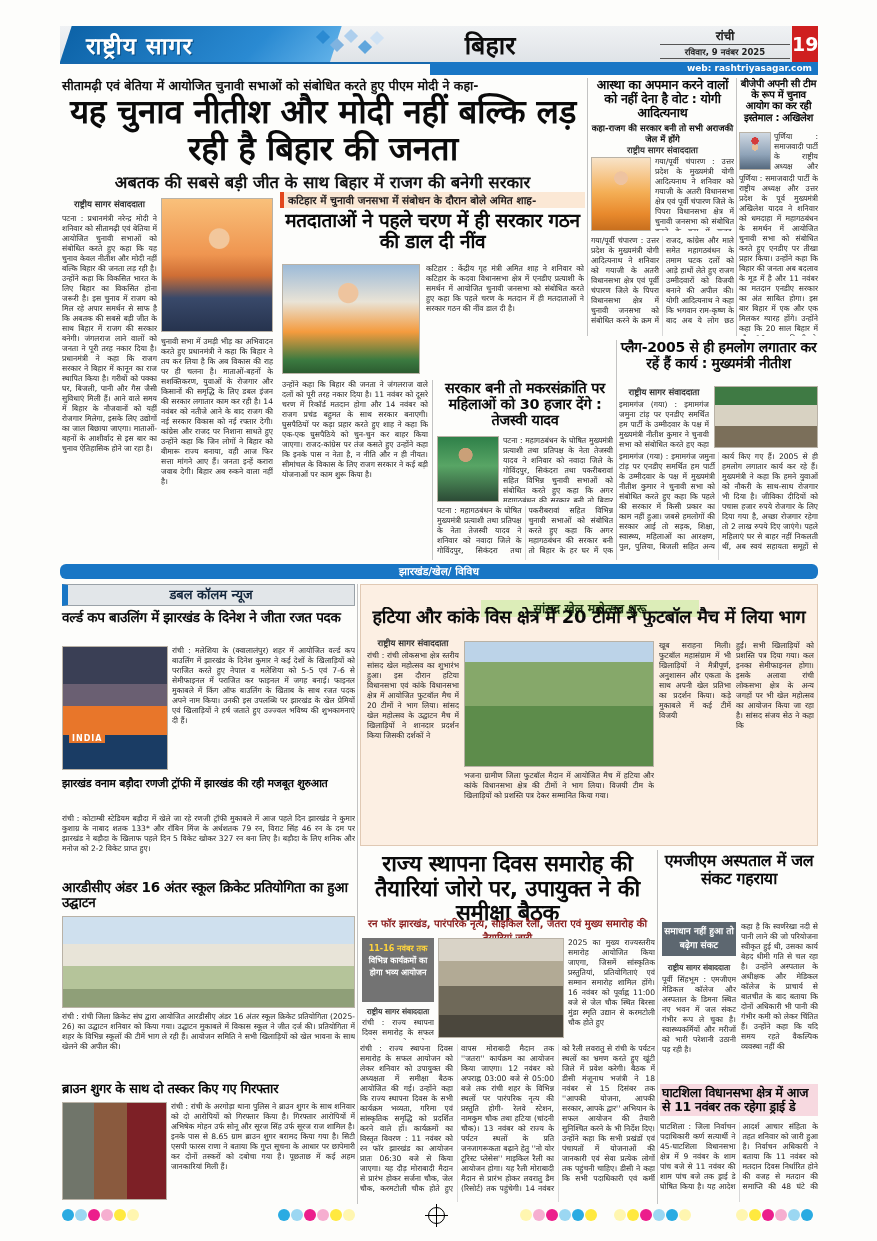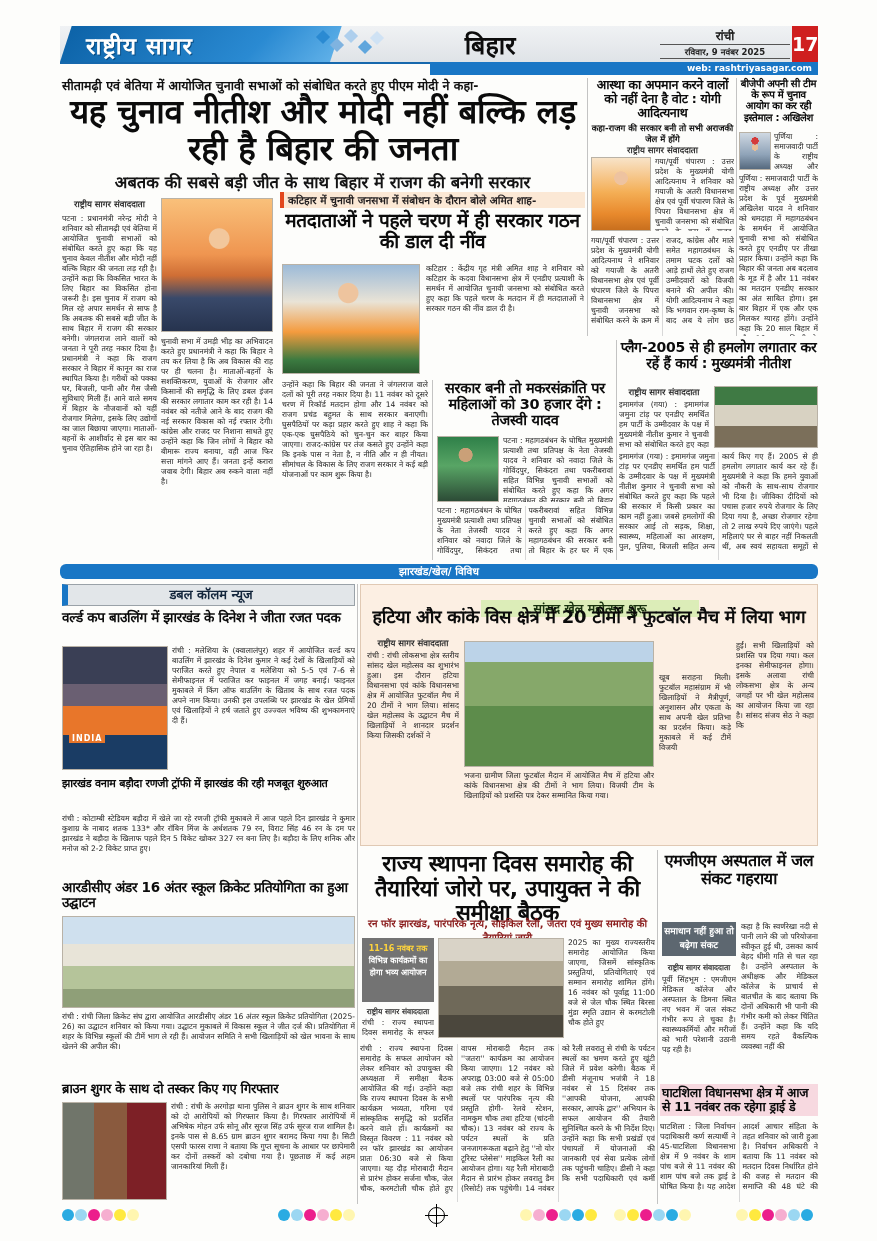--- a/index.html
+++ b/index.html
@@ -67,21 +67,21 @@
     <span class="diamond" style="left:258px;top:6px;background:#2a8ad2"></span>
     <span class="diamond" style="left:272px;top:14px;background:#7fb3e0"></span>
     <span class="diamond" style="left:286px;top:5px;background:#aecfed"></span>
     <span class="diamond" style="left:300px;top:16px;background:#5fa6dd"></span>
     <span class="diamond" style="left:312px;top:7px;background:#cfe2f4"></span>
     <div class="mast-sec">बिहार</div>
     <div class="mast-right">
       <div class="mast-city">रांची</div>
       <div class="mast-date">रविवार, 9 नवंबर 2025</div>
     </div>
-    <div class="pagebox">17</div>
+    <div class="pagebox">19</div>
   </div>
   <div class="abs webstrip">web: rashtriyasagar.com</div>
 
   <div class="abs kick" style="left:62px;top:77px;width:515px;font-size:12.5px;">सीतामढ़ी एवं बेतिया में आयोजित चुनावी सभाओं को संबोधित करते हुए पीएम मोदी ने कहा-</div>
   <div class="abs hl" style="left:62px;top:94px;width:522px;font-size:33px;text-align:center;">यह चुनाव नीतीश और मोदी नहीं बल्कि लड़ रही है बिहार की जनता</div>
   <div class="abs" style="left:70px;top:170px;width:505px;font-size:16.5px;font-weight:800;text-align:center;color:#141414;">अबतक की सबसे बड़ी जीत के साथ बिहार में राजग की बनेगी सरकार</div>
 
   <div class="abs byline" style="left:62px;top:198px;width:95px;">राष्ट्रीय सागर संवाददाता</div>
   <div class="abs bt" style="left:62px;top:214px;width:95px;height:346px;">पटना : प्रधानमंत्री नरेन्द्र मोदी ने शनिवार को सीतामढ़ी एवं बेतिया में आयोजित चुनावी सभाओं को संबोधित करते हुए कहा कि यह चुनाव केवल नीतीश और मोदी नहीं बल्कि बिहार की जनता लड़ रही है। उन्होंने कहा कि विकसित भारत के लिए बिहार का विकसित होना जरूरी है। इस चुनाव में राजग को मिल रहे अपार समर्थन से साफ है कि अबतक की सबसे बड़ी जीत के साथ बिहार में राजग की सरकार बनेगी। जंगलराज लाने वालों को जनता ने पूरी तरह नकार दिया है। प्रधानमंत्री ने कहा कि राजग सरकार ने बिहार में कानून का राज स्थापित किया है। गरीबों को पक्का घर, बिजली, पानी और गैस जैसी सुविधाएं मिली हैं। आने वाले समय में बिहार के नौजवानों को यहीं रोजगार मिलेगा, इसके लिए उद्योगों का जाल बिछाया जाएगा। माताओं-बहनों के आशीर्वाद से इस बार का चुनाव ऐतिहासिक होने जा रहा है।</div>
   <div class="abs ph ph-modi" style="left:161px;top:198px;width:112px;height:134px;"></div>
@@ -144,21 +144,21 @@
 
   <div class="abs vline" style="left:357px;top:584px;height:620px;"></div>
 
   <div class="abs khelbox">
     <div class="khelkick">सांसद खेल महोत्सव शुरू</div>
     <div class="hl" style="position:absolute;left:4px;top:22px;width:448px;font-size:18px;text-align:center;white-space:nowrap;overflow:hidden;">हटिया और कांके विस क्षेत्र में 20 टीमों ने फुटबॉल मैच में लिया भाग</div>
     <div class="byline" style="position:absolute;left:6px;top:52px;width:92px;">राष्ट्रीय सागर संवाददाता</div>
     <div class="bt" style="position:absolute;left:6px;top:66px;width:92px;height:190px;">रांची : रांची लोकसभा क्षेत्र स्तरीय सांसद खेल महोत्सव का शुभारंभ हुआ। इस दौरान हटिया विधानसभा एवं कांके विधानसभा क्षेत्र में आयोजित फुटबॉल मैच में 20 टीमों ने भाग लिया। सांसद खेल महोत्सव के उद्घाटन मैच में खिलाड़ियों ने शानदार प्रदर्शन किया जिसकी दर्शकों ने</div>
     <div class="ph ph-foot" style="position:absolute;left:103px;top:56px;width:190px;height:126px;"></div>
     <div class="bt" style="position:absolute;left:103px;top:186px;width:190px;height:70px;">भजना ग्रामीण जिला फुटबॉल मैदान में आयोजित मैच में हटिया और कांके विधानसभा क्षेत्र की टीमों ने भाग लिया। विजयी टीम के खिलाड़ियों को प्रशस्ति पत्र देकर सम्मानित किया गया।</div>
-    <div class="bt" style="position:absolute;left:298px;top:56px;width:72px;height:200px;margin-top:32px;">खूब सराहना मिली। फुटबॉल महासंग्राम में भी खिलाड़ियों ने मैत्रीपूर्ण, अनुशासन और एकता के साथ अपनी खेल प्रतिभा का प्रदर्शन किया। कड़े मुकाबले में कई टीमें विजयी</div>
+    <div class="bt" style="position:absolute;left:298px;top:56px;width:72px;height:200px;">खूब सराहना मिली। फुटबॉल महासंग्राम में भी खिलाड़ियों ने मैत्रीपूर्ण, अनुशासन और एकता के साथ अपनी खेल प्रतिभा का प्रदर्शन किया। कड़े मुकाबले में कई टीमें विजयी</div>
     <div class="bt" style="position:absolute;left:375px;top:56px;width:78px;height:200px;">हुईं। सभी खिलाड़ियों को प्रशस्ति पत्र दिया गया। कल इनका सेमीफाइनल होगा। इसके अलावा रांची लोकसभा क्षेत्र के अन्य जगहों पर भी खेल महोत्सव का आयोजन किया जा रहा है। सांसद संजय सेठ ने कहा कि</div>
   </div>
 
   <div class="abs hl" style="left:360px;top:852px;width:295px;font-size:22px;text-align:center;">राज्य स्थापना दिवस समारोह की तैयारियां जोरो पर, उपायुक्त ने की समीक्षा बैठक</div>
   <div class="abs" style="left:360px;top:916px;width:295px;font-size:10px;font-weight:800;color:#8c1f1f;text-align:center;">रन फॉर झारखंड, पारंपरिक नृत्य, साइकिल रैली, जतरा एवं मुख्य समारोह की तैयारियां जारी</div>
   <div class="abs navybox" style="left:362px;top:938px;width:72px;height:64px;">
       <div class="y">11-16 नवंबर तक</div>
       <div>विभिन्न कार्यक्रमों का होगा भव्य आयोजन</div>
     </div>
   <div class="abs byline" style="left:362px;top:1006px;width:72px;font-size:7.5px;">राष्ट्रीय सागर संवाददाता</div>

